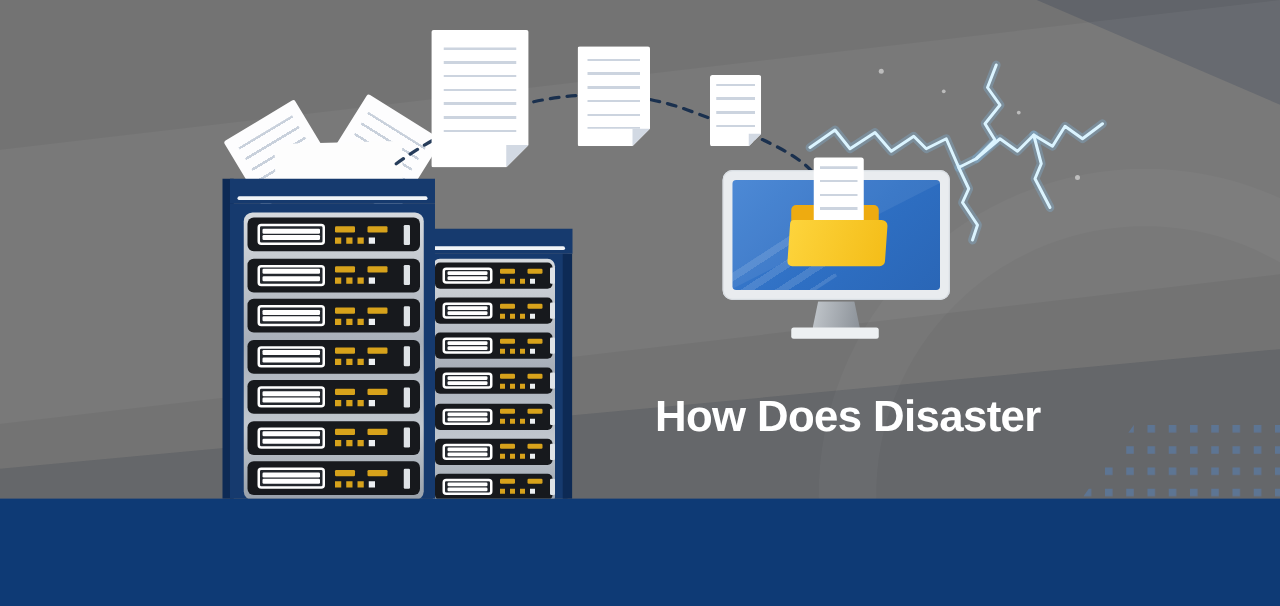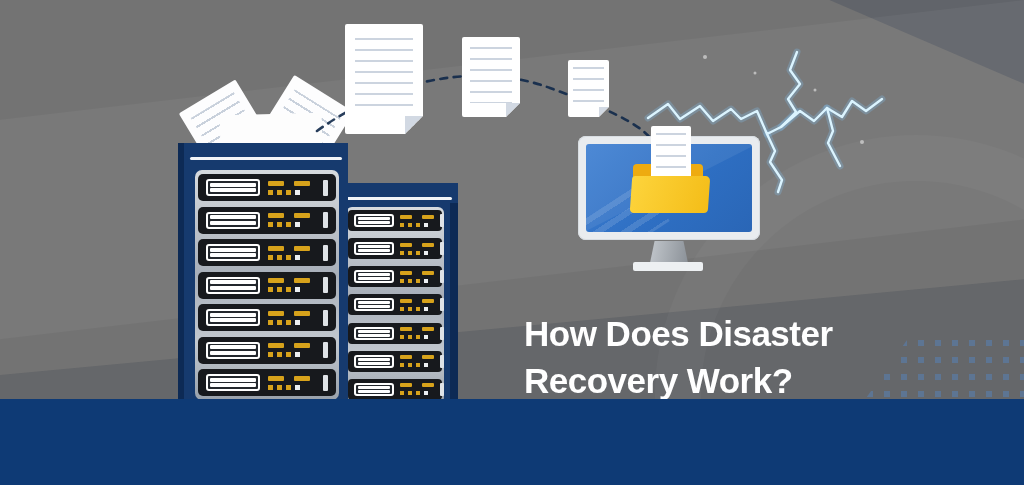--- a/index.html
+++ b/index.html
@@ -483,16 +483,15 @@
     <g fill="#ffffff" opacity=".5">
       <circle cx="705" cy="57" r="2"></circle>
         <circle cx="755" cy="73" r="1.5"></circle>
       <circle cx="815" cy="90" r="1.5"></circle>
         <circle cx="862" cy="142" r="2"></circle>
     </g>
   </svg>
 
   <div class="title">
     <div>How Does Disaster</div>
-    <div>Recovery Work?</div>
   </div>
 
 </div>
 
 </body></html>

